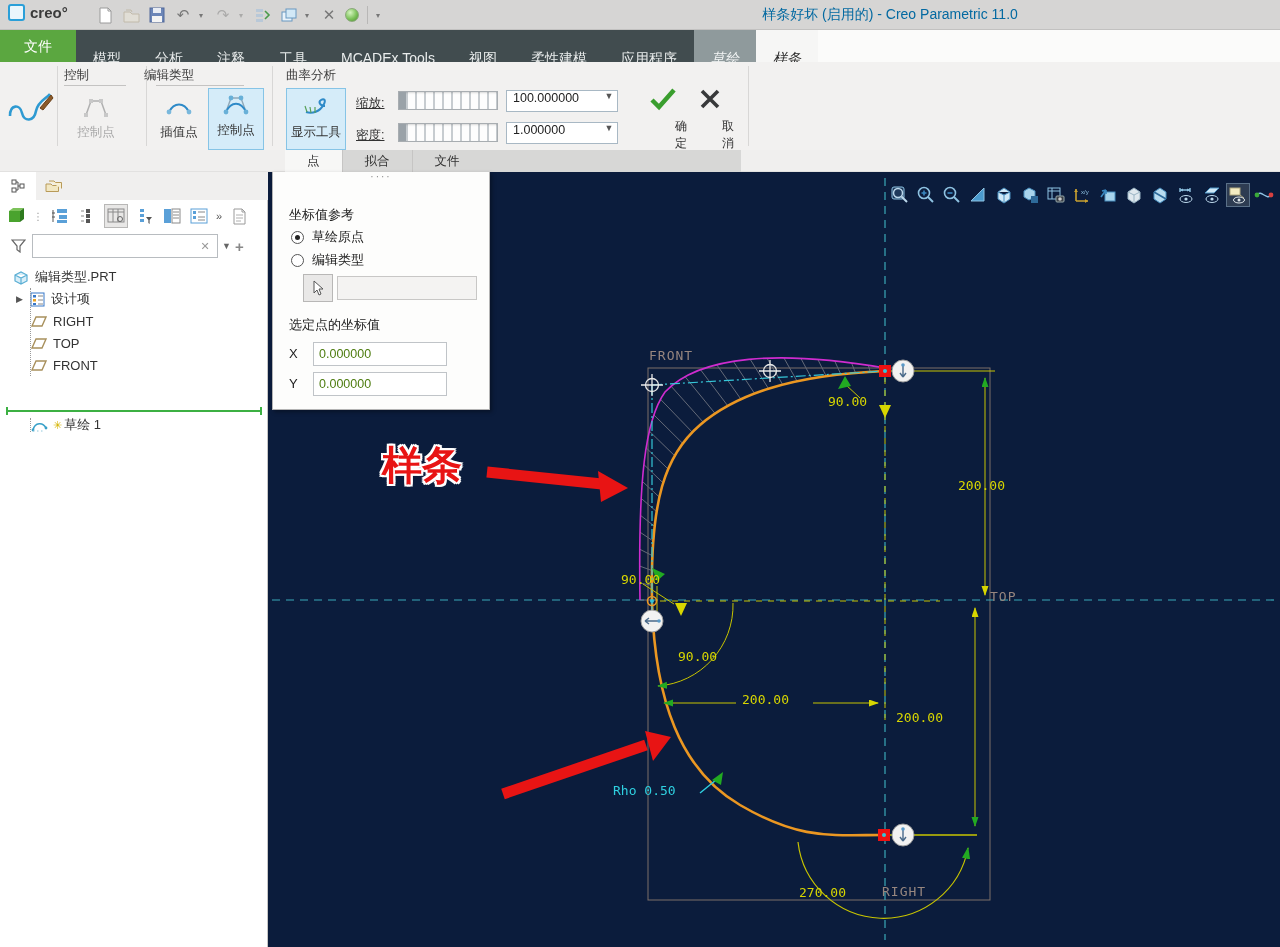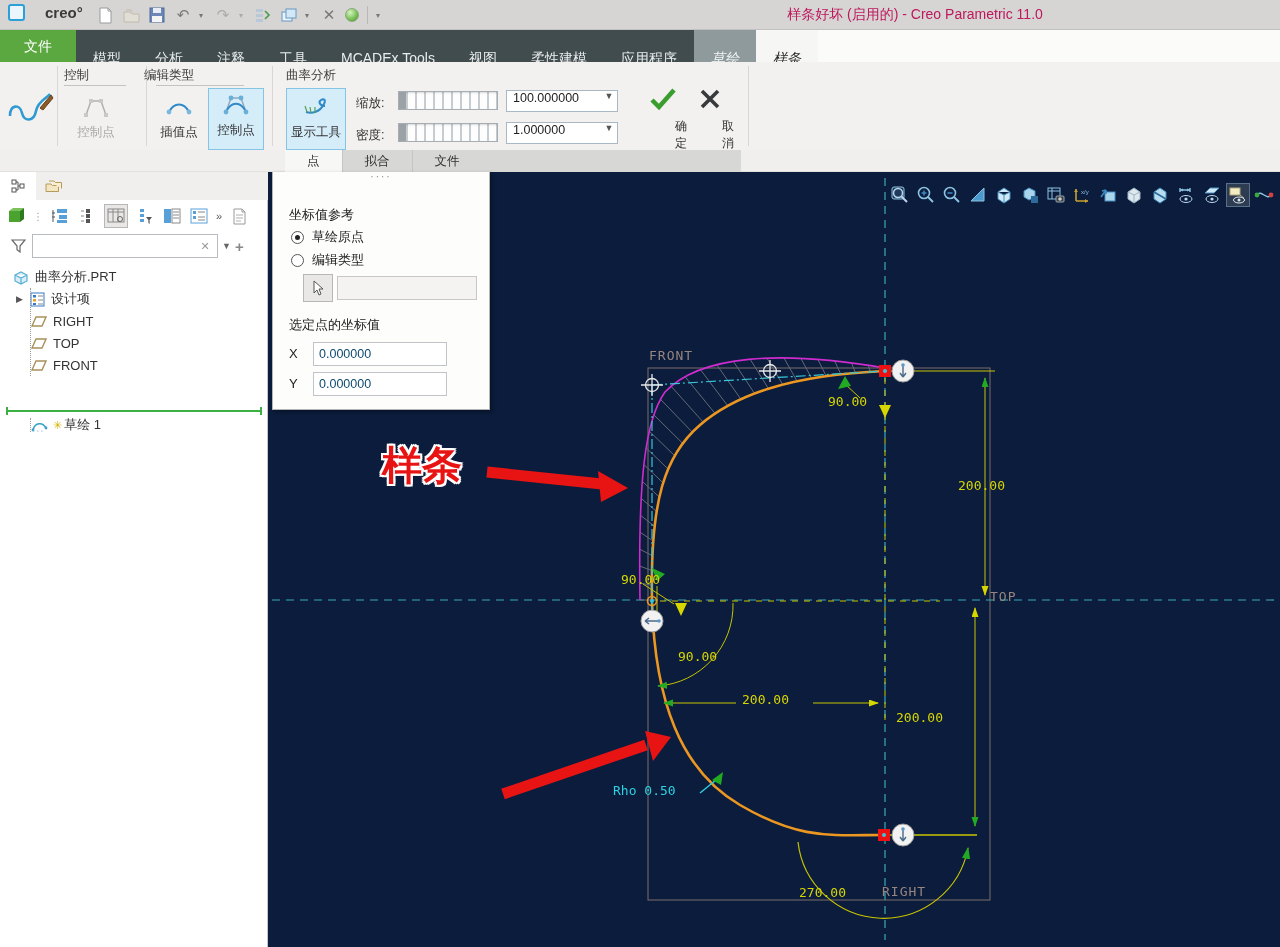--- a/index.html
+++ b/index.html
@@ -2,48 +2,48 @@
 <html><head>
 <meta charset="utf-8">
 <style>
   * { margin:0; padding:0; box-sizing:border-box; }
   html,body { width:1280px; height:947px; overflow:hidden; }
   body { font-family:"Liberation Sans", sans-serif; }
   #app { position:relative; width:1280px; height:947px; background:#f0efee; overflow:hidden; }
 
   
   .titlebar { position:absolute; left:0; top:0; width:1280px; height:30px; background:#d6d5d4; border-bottom:1px solid #c2c1c0; }
-  .logo { position:absolute; left:8px; top:4px; display:flex; align-items:center; gap:20px; }
+  .logo { position:absolute; left:8px; top:4px; display:flex; align-items:center; gap:5px; }
   .logo-mark { width:17px; height:17px; border:2px solid #2a9fd8; border-radius:3px; background:#eaf6fc; }
   .logo-text { font-size:15px; font-weight:bold; color:#3a3a3a; }
   .qat { position:absolute; left:95px; top:2px; display:flex; align-items:center; height:26px; gap:6px; color:#666; }
   .qat .qi { display:inline-flex; align-items:center; justify-content:center; width:20px; height:20px; font-size:15px; color:#777; }
   .qat .caret { font-size:8px; color:#777; width:8px; }
   .qat .disabled { opacity:.45; }
   .qat .sep { width:1px; height:18px; background:#b8b7b6; margin:0 2px; }
   .sphere { width:14px; height:14px; border-radius:50%; background:radial-gradient(circle at 35% 30%, #d6f5c0, #7cc25a 55%, #4c8f2e); border:1px solid #8aa87a; }
-  .win-title { position:absolute; left:665px; top:6px; width:500px; text-align:center; font-size:14px; color:#be185d; white-space:nowrap; }
+  .win-title { position:absolute; left:640px; top:6px; width:500px; text-align:center; font-size:14px; color:#0369a1; white-space:nowrap; }
 
   
   .tabbar { position:absolute; left:0; top:30px; width:1280px; height:32px; background:#414c4f; display:flex; }
   .mtab { height:32px; line-height:32px; padding:12px 17px; font-size:14px; color:#e9ecec; white-space:nowrap; cursor:default; }
   .mtab-file { background:#5ba740; color:#fff; padding:0 24px; }
   .mtab-context { background:#8f9a9c; color:#f4f6f6; font-style:italic; }
   .mtab-active { background:#f6f6f5; color:#2a2a2a; font-style:italic; }
   .tab-filler { flex:1; background:#fbfbfa; }
 
   
   .ribbon { position:absolute; left:0; top:62px; width:1280px; height:88px; background:#f2f1f0; }
   .rib-sep { position:absolute; top:4px; width:1px; height:80px; background:#d8d7d6; }
   .group-title { position:absolute; top:5px; font-size:12.5px; color:#3c3c3c; }
   .group-underline { position:absolute; top:23px; height:1px; background:#c4c3c2; }
   .rbtn { position:absolute; display:flex; flex-direction:column; align-items:center; justify-content:flex-start; gap:3px; padding-top:5px; font-size:12.5px; color:#333; border:1px solid transparent; }
   .rbtn.selected { background:#d5ecf9; border:1px solid #86c4e6; }
   .rbtn.disabled { color:#a8a8a8; }
-  .slider-label { position:absolute; font-size:12.5px; color:#333; }
+  .slider-label { position:absolute; font-size:12.5px; color:#333;text-decoration:underline; }
   .slider { position:absolute; width:100px; height:19px; border:1px solid #a8adb1; background:repeating-linear-gradient(90deg,#fdfdfd 0 7px,#c7ccd0 7px 9px); box-shadow:inset 1px 1px 2px rgba(0,0,0,.15); }
   .slider .thumb { position:absolute; left:0; top:0; width:7px; height:17px; background:#9aa2a8; }
   .combo { position:absolute; width:112px; height:22px; background:#fff; border:1px solid #a8b8c4; display:flex; align-items:flex-start; font-size:12.5px; color:#222; }
   .combo .val { flex:1; padding-left:6px; }
   .combo .car { width:16px; text-align:center; font-size:9px; color:#555; }
   .okcancel-label { font-size:12px; color:#333;margin-left:36px; }
 
   
   .strip { position:absolute; left:0; top:150px; width:1280px; height:22px; background:#f0efee; border-bottom:1px solid #e2e1e0; }
   .strip-tabs { position:absolute; left:285px; top:0; height:22px; display:flex; background:#d7d7d6; }
@@ -82,21 +82,21 @@
   .coord-panel { position:absolute; left:272px; top:172px; width:218px; height:238px; background:#fdfdfc; border:1px solid #b4b4b4; border-top:0; box-shadow:2px 2px 4px rgba(0,0,0,.35); font-size:13px; color:#222; }
   .cp-handle { position:absolute; left:0; top:0; width:100%; text-align:center; color:#8a8a8a; font-size:10px; letter-spacing:2px; line-height:10px; }
   .cp-title1 { position:absolute; left:16px; top:34px; }
   .radio-row { position:absolute; left:18px; display:flex; align-items:center; gap:8px; }
   .radio { width:13px; height:13px; border:1px solid #555; border-radius:50%; background:#fff; position:relative; }
   .radio.sel::after { content:""; position:absolute; left:3px; top:3px; width:5px; height:5px; border-radius:50%; background:#222; }
   .cp-pickbtn { position:absolute; left:30px; top:102px; width:30px; height:28px; background:#e9e8e7; border:1px solid #b8b7b6; display:flex; align-items:center; justify-content:center; }
   .cp-pickinput { position:absolute; left:64px; top:104px; width:140px; height:24px; background:#f4f3f2; border:1px solid #c8c7c6; }
   .cp-title2 { position:absolute; left:16px; top:144px; }
   .cp-xy-label { position:absolute; left:16px; width:14px; }
-  .cp-xy-input { position:absolute; left:40px; width:134px; height:24px; border:1px solid #c0c4c8; background:#fff; font-size:12.5px; color:#0c4a6e; padding-left:5px; font-family:"Liberation Sans", sans-serif; }
+  .cp-xy-input { position:absolute; left:40px; width:134px; height:24px; border:1px solid #c0c4c8; background:#fff; font-size:12.5px; color:#4d7c0f; padding-left:5px; font-family:"Liberation Sans", sans-serif; }
 
   
   .canvas { position:absolute; left:268px; top:172px; width:1012px; height:775px; background:#0b1c3c; overflow:hidden; }
   .canvas svg.scene { position:absolute; left:0; top:0; }
   #comb-group line { stroke:#646a78; stroke-width:1; }
 
   .gfx-toolbar { position:absolute; left:620px; top:11px; display:flex; align-items:center; gap:2px; }
   .gicon { width:24px; height:24px; display:inline-flex; align-items:center; justify-content:center; border:1px solid transparent; }
   .gicon.pressed { background:#2e3c52; border:1px solid #5a7088; }
 
@@ -368,21 +368,21 @@
       <span class="plus">+</span>
     </div>
 
     <div class="tree">
       <div class="trow">
         <span class="ticon" style="margin-left:12px;">
             <svg width="16" height="15" viewBox="0 0 16 15">
               <path d="M2,5 L8,2 L14,5 L14,11 L8,14 L2,11 Z M2,5 L8,8 L14,5 M8,8 V14" fill="#d8eef8" stroke="#5aaed4" stroke-width="1.2"></path>
             </svg>
           </span>
-        <span>曲率分析.PRT</span>
+        <span>编辑类型.PRT</span>
       </div>
       <div class="trow">
         <span class="exp">▶</span>
         <span class="ticon">
             <svg width="15" height="15" viewBox="0 0 15 15">
               <rect x="1" y="1" width="13" height="13" fill="#fff" stroke="#3878c8"></rect>
               <rect x="3" y="3" width="3" height="2.5" fill="#3878c8"></rect>
               <rect x="3" y="7" width="3" height="2.5" fill="#e8a020"></rect>
               <rect x="3" y="11" width="3" height="2" fill="#3878c8"></rect>
               <path d="M8,4 h5 M8,8 h5 M8,12 h5" stroke="#888"></path>

